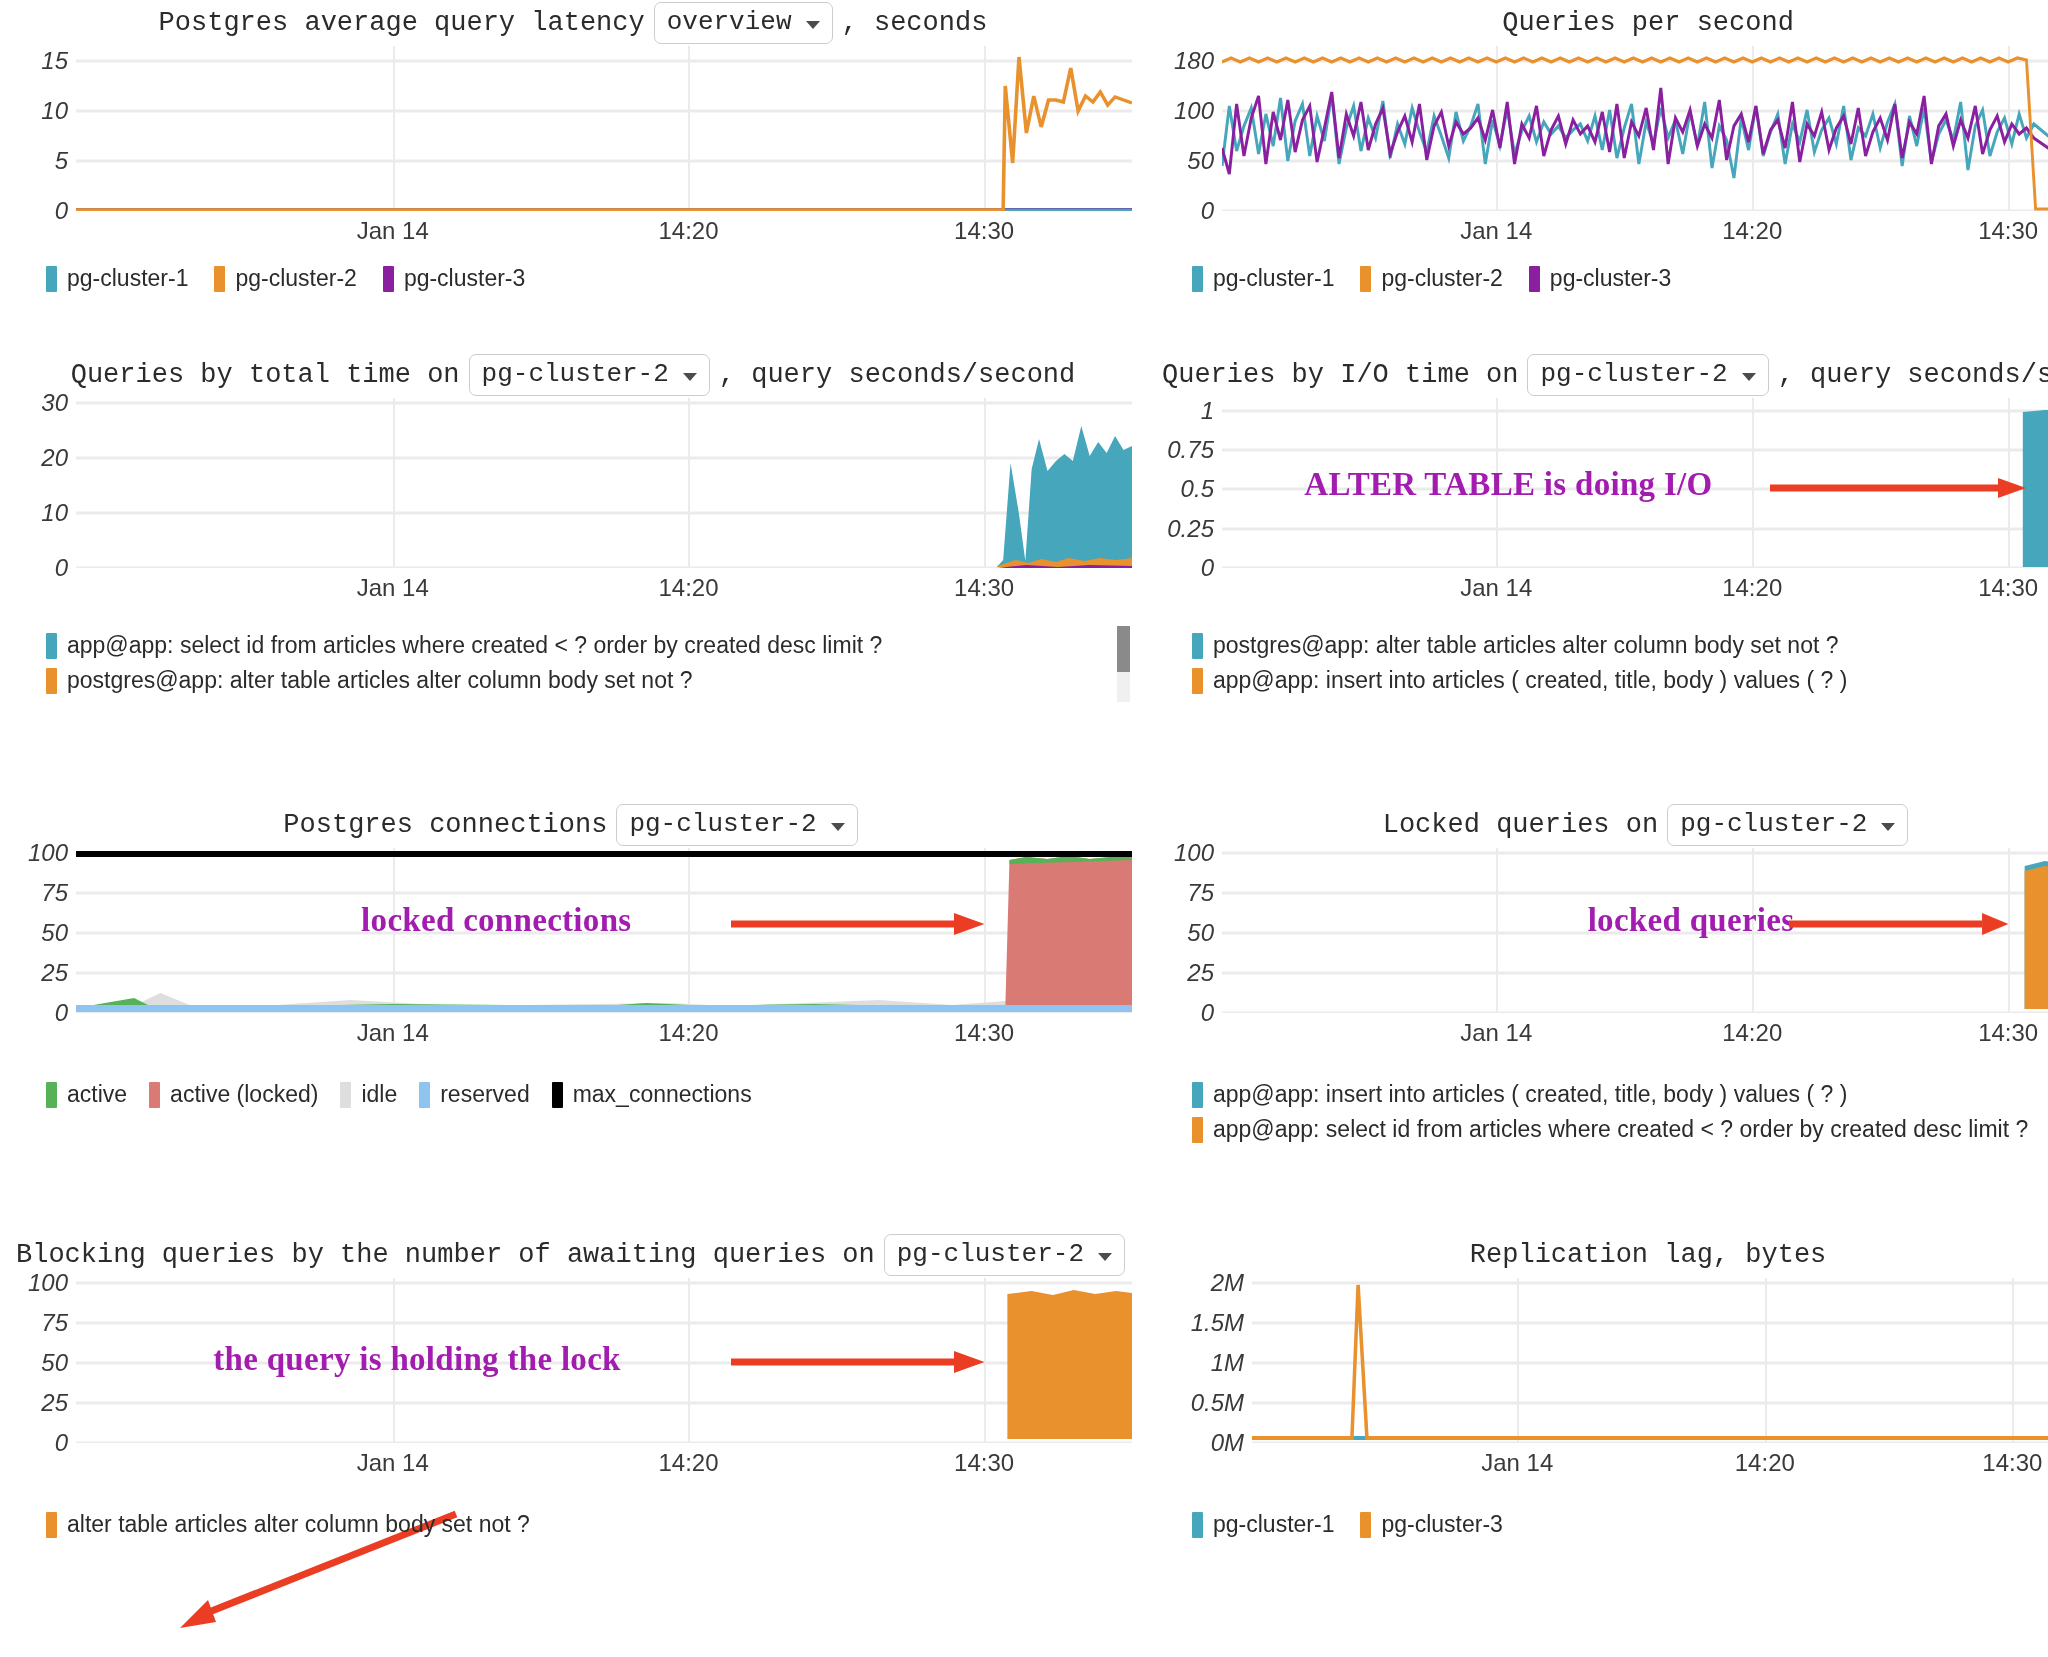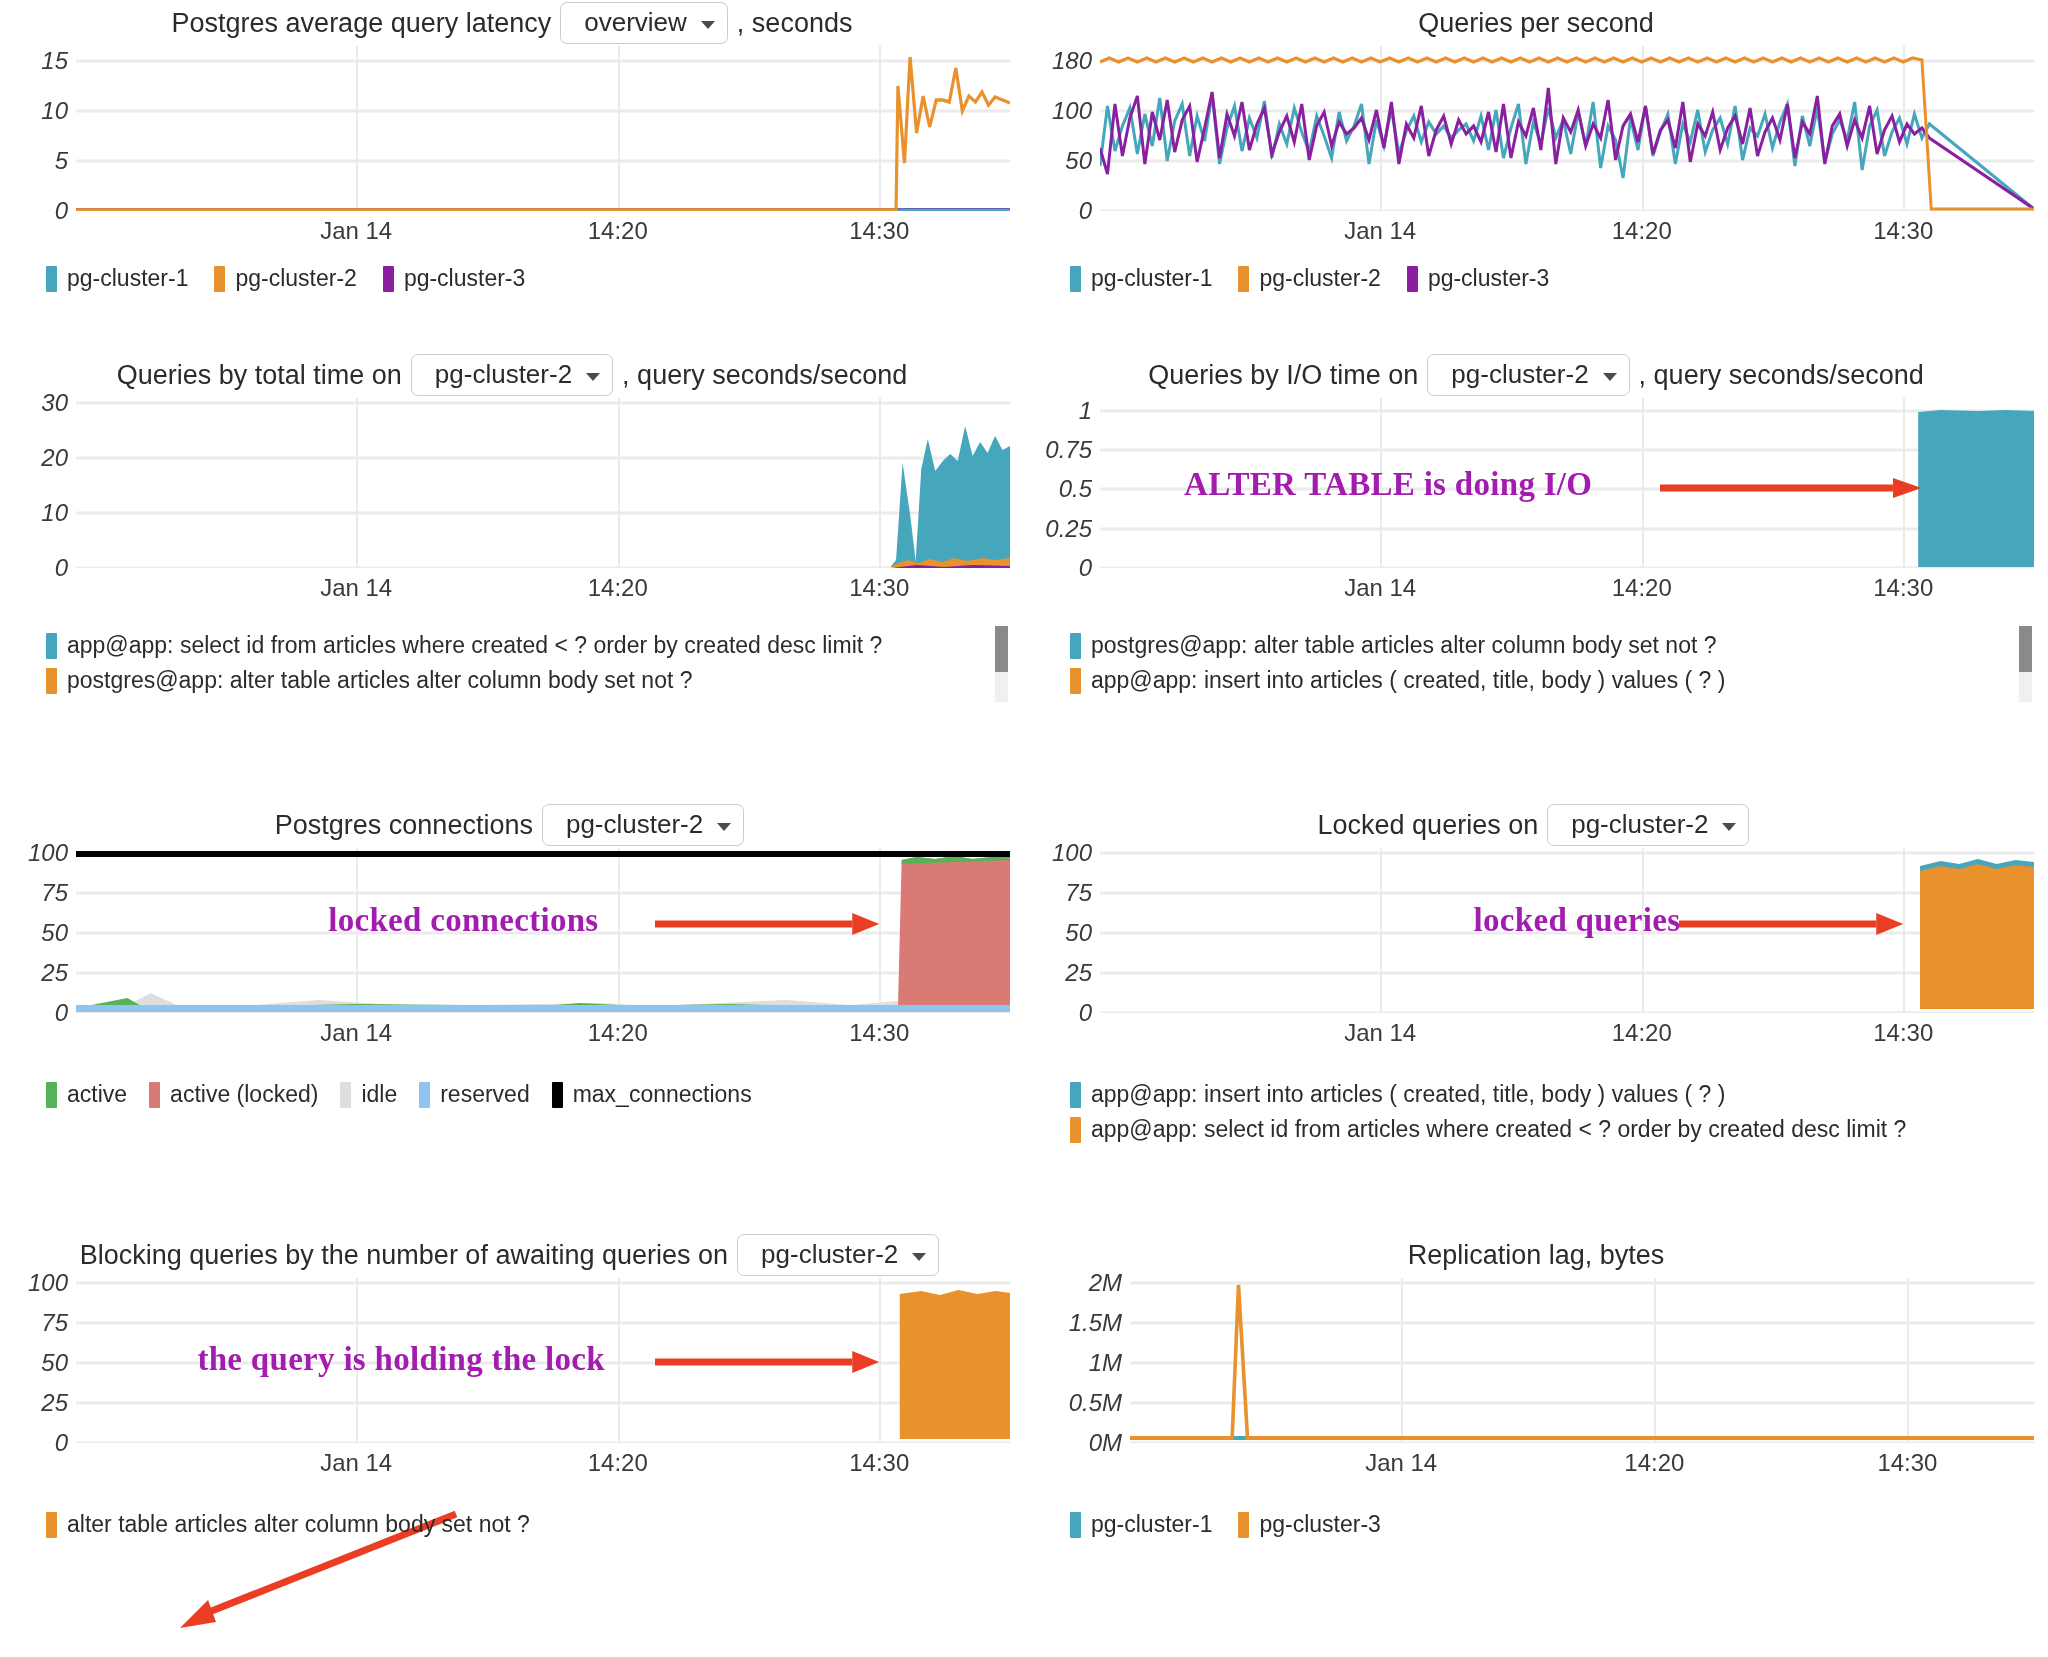--- a/index.html
+++ b/index.html
@@ -25,30 +25,31 @@
   .panel-title {
     display: flex;
     align-items: center;
     justify-content: center;
     gap: 0px;
     font-size: 27px;
     color: #2b2b2b;
     height: 46px;
     line-height: 46px;
     white-space: nowrap;
+    font-family: Liberation Mono, monospace;
   }
   .panel-title .t-pre, .panel-title .t-post { padding: 0 2px; }
   .dd {
     display: inline-flex;
     align-items: center;
     gap: 14px;
     border: 1px solid #c9ccd1;
     border-radius: 7px;
     background: #fff;
-    padding: 3px 12px 4px 23px;
+    padding: 3px 12px 4px 12px;
     margin: 0 7px;
     font-size: 26px;
     line-height: 1.25;
     color: #2b2b2b;
     cursor: pointer;
   }
   .dd .caret {
     width: 0; height: 0;
     border-left: 7px solid transparent;
     border-right: 7px solid transparent;

